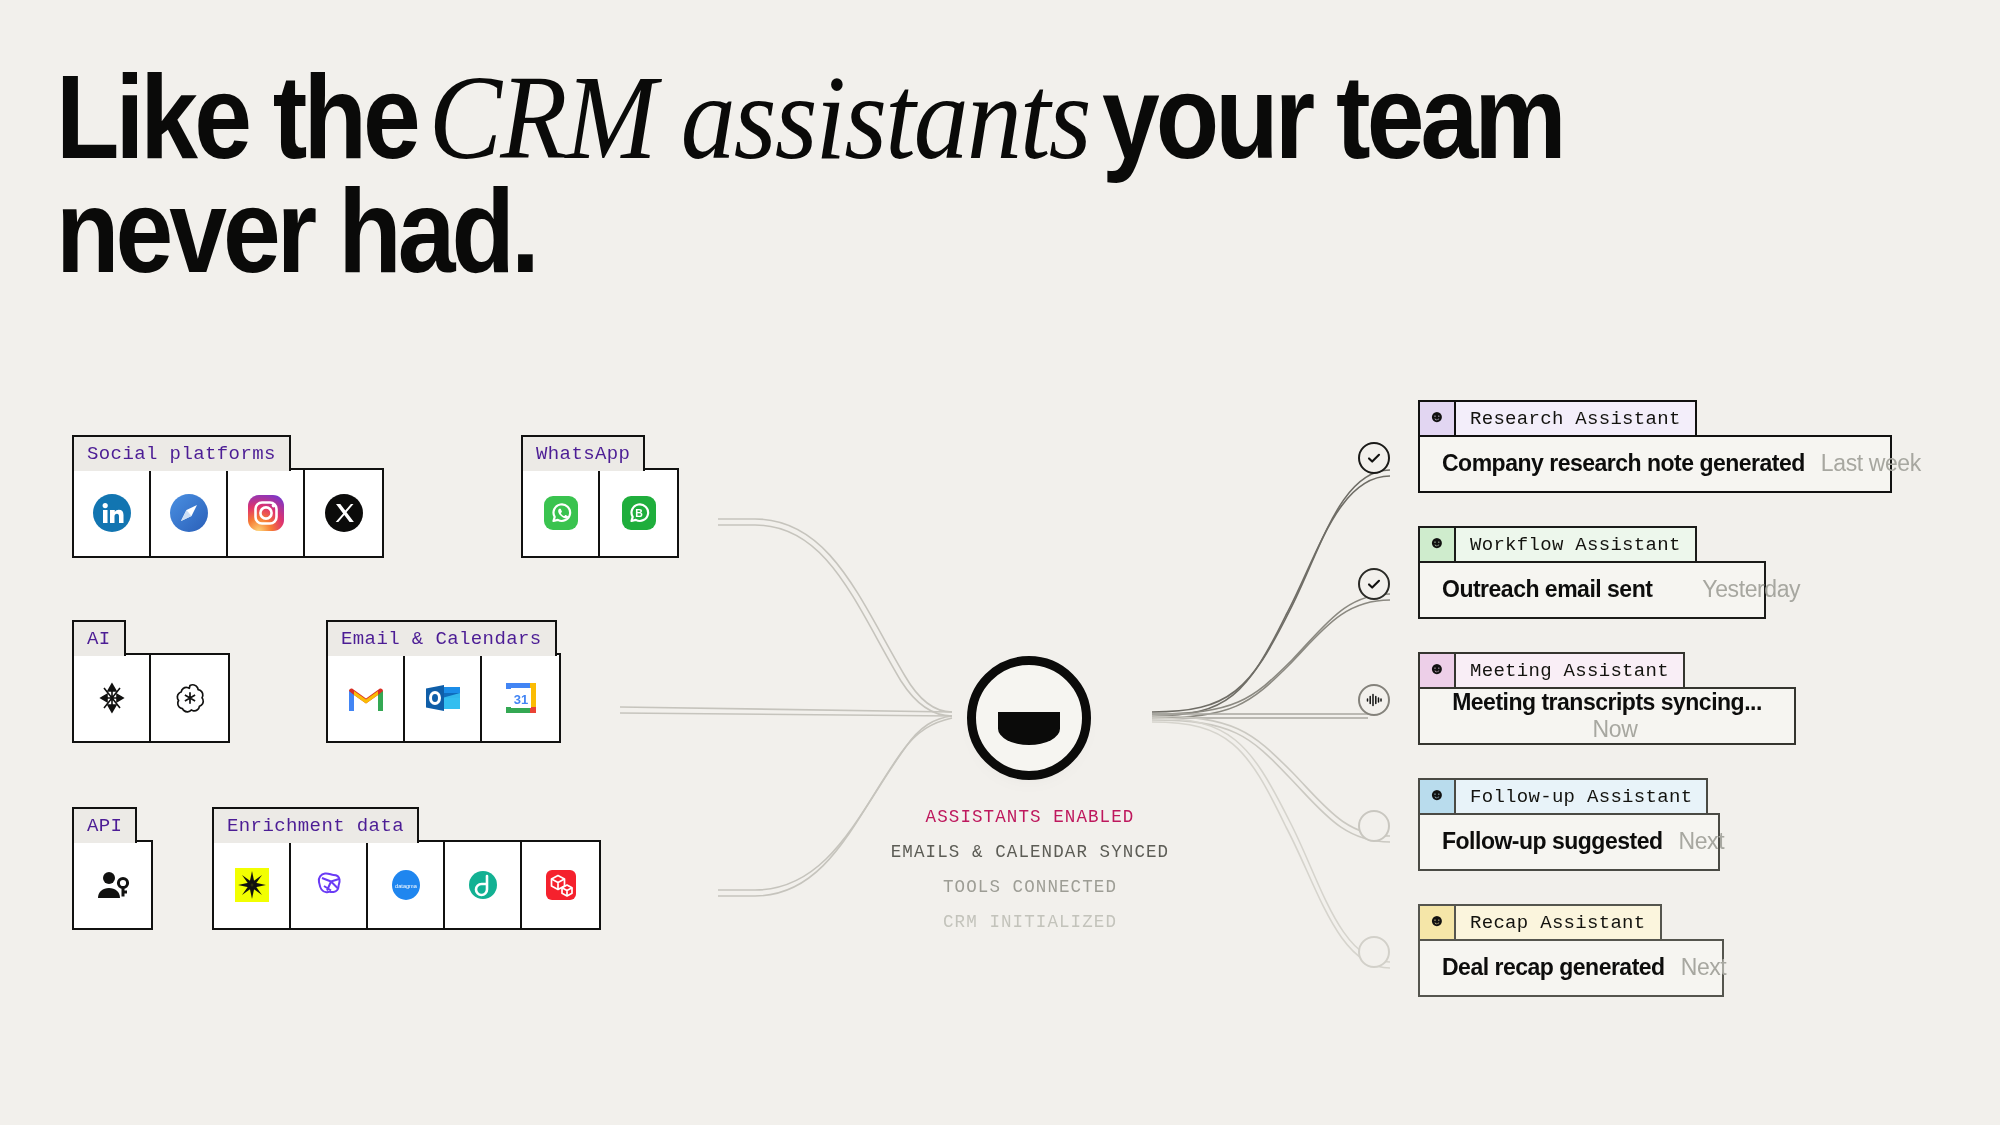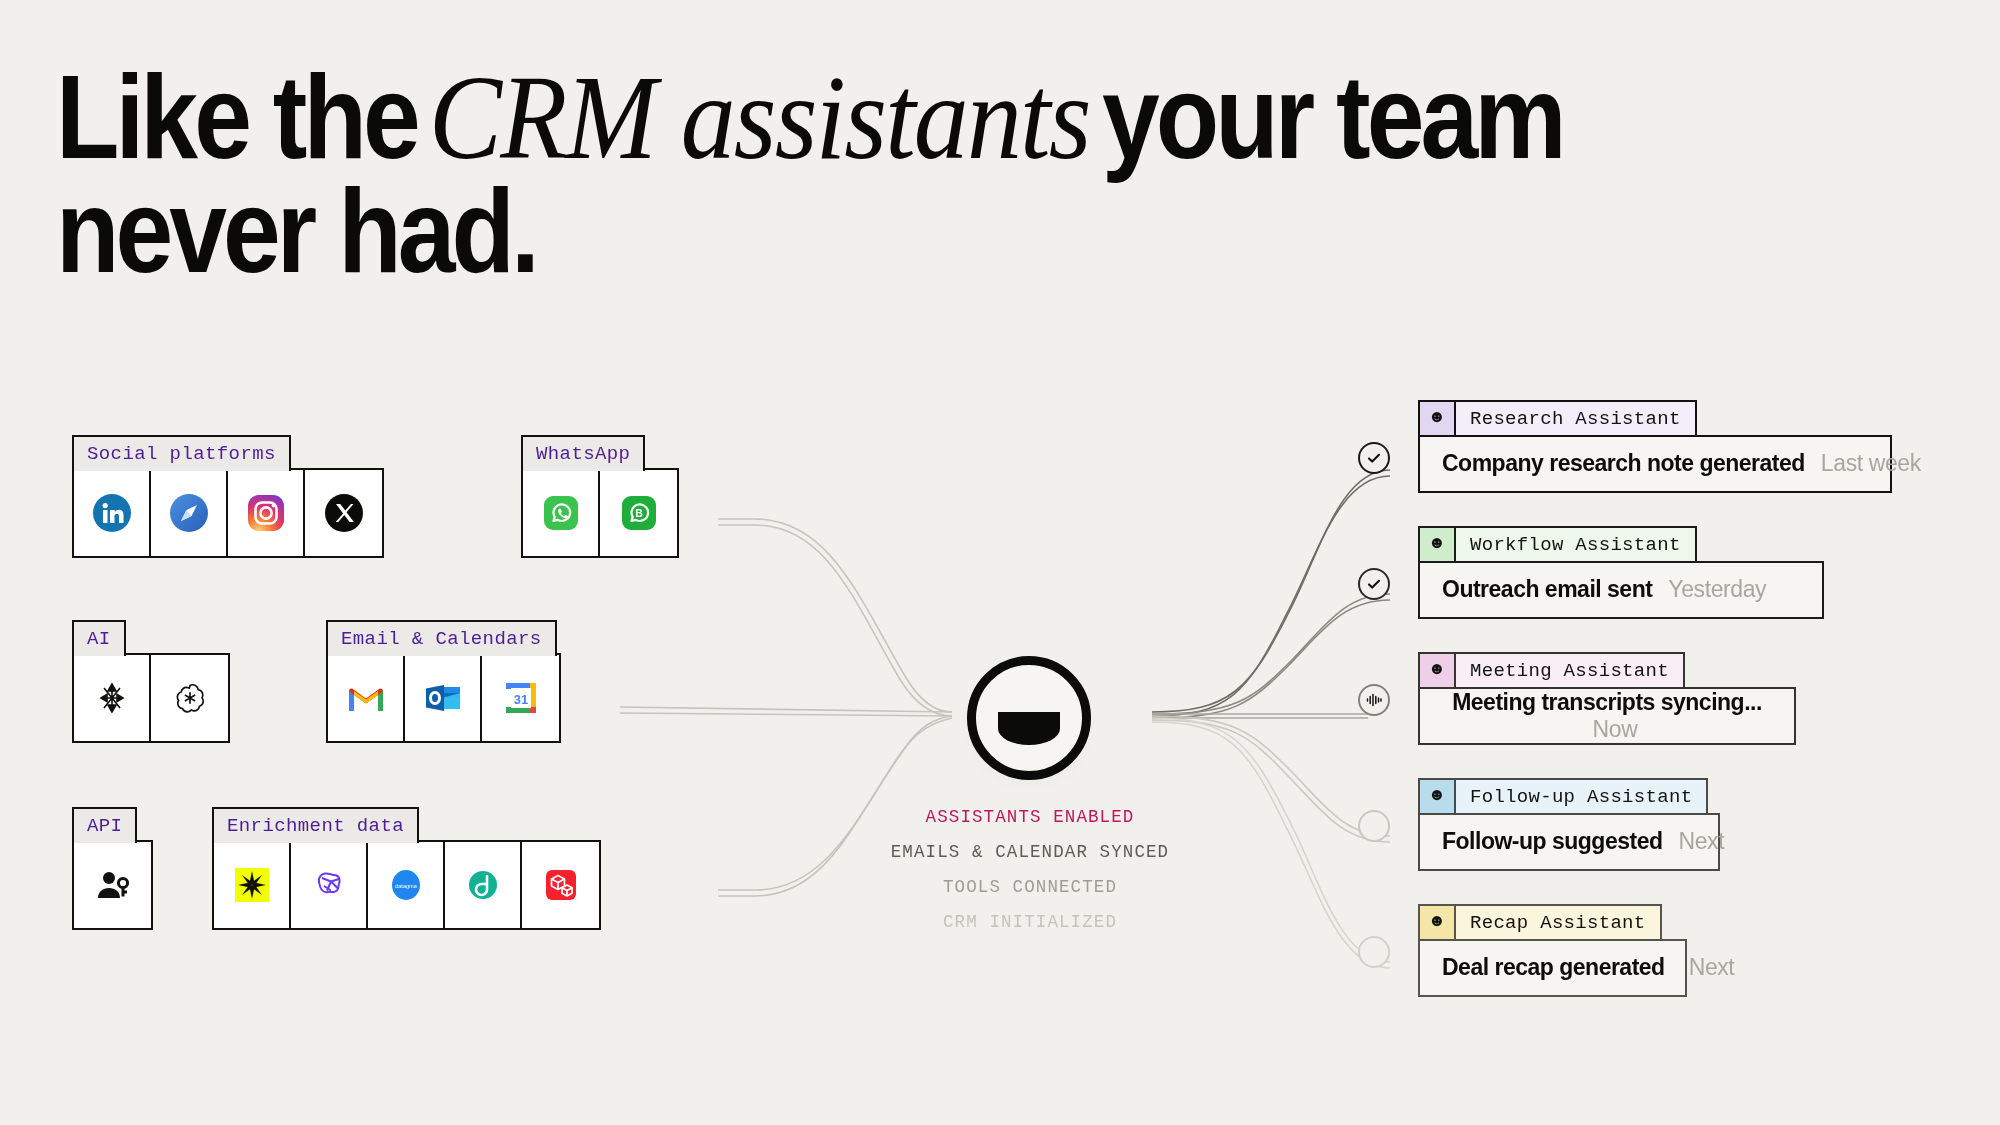--- a/index.html
+++ b/index.html
@@ -434,21 +434,21 @@
     </div>
   </div>
 
   <div class="acard f1" style="left:1418px; top:526px;">
     <div class="acard-head">
       <div class="chip" style="background:#cfeccd;">
           <span>☻</span>
         </div>
       <div class="acard-title" style="background:#edf7ec;">Workflow Assistant</div>
     </div>
-    <div class="acard-body" style="width:406px;">
+    <div class="acard-body" style="width:348px;gap:34px;">
       <span class="lbl">Outreach email sent</span>
       <span class="ts">Yesterday</span>
     </div>
   </div>
 
   <div class="acard f2" style="left:1418px; top:652px;">
     <div class="acard-head">
       <div class="chip" style="background:#edcfe8;">
           <span>☻</span>
         </div>
@@ -473,19 +473,19 @@
     </div>
   </div>
 
   <div class="acard f4" style="left:1418px; top:904px;">
     <div class="acard-head">
       <div class="chip" style="background:#f5e6a8;">
           <span>☻</span>
         </div>
       <div class="acard-title" style="background:#fbf5dd;">Recap Assistant</div>
     </div>
-    <div class="acard-body" style="width:269px;gap:8px;">
+    <div class="acard-body" style="width:306px;">
       <span class="lbl">Deal recap generated</span>
       <span class="ts">Next</span>
     </div>
   </div>
 
 </div>
 
 </body></html>

